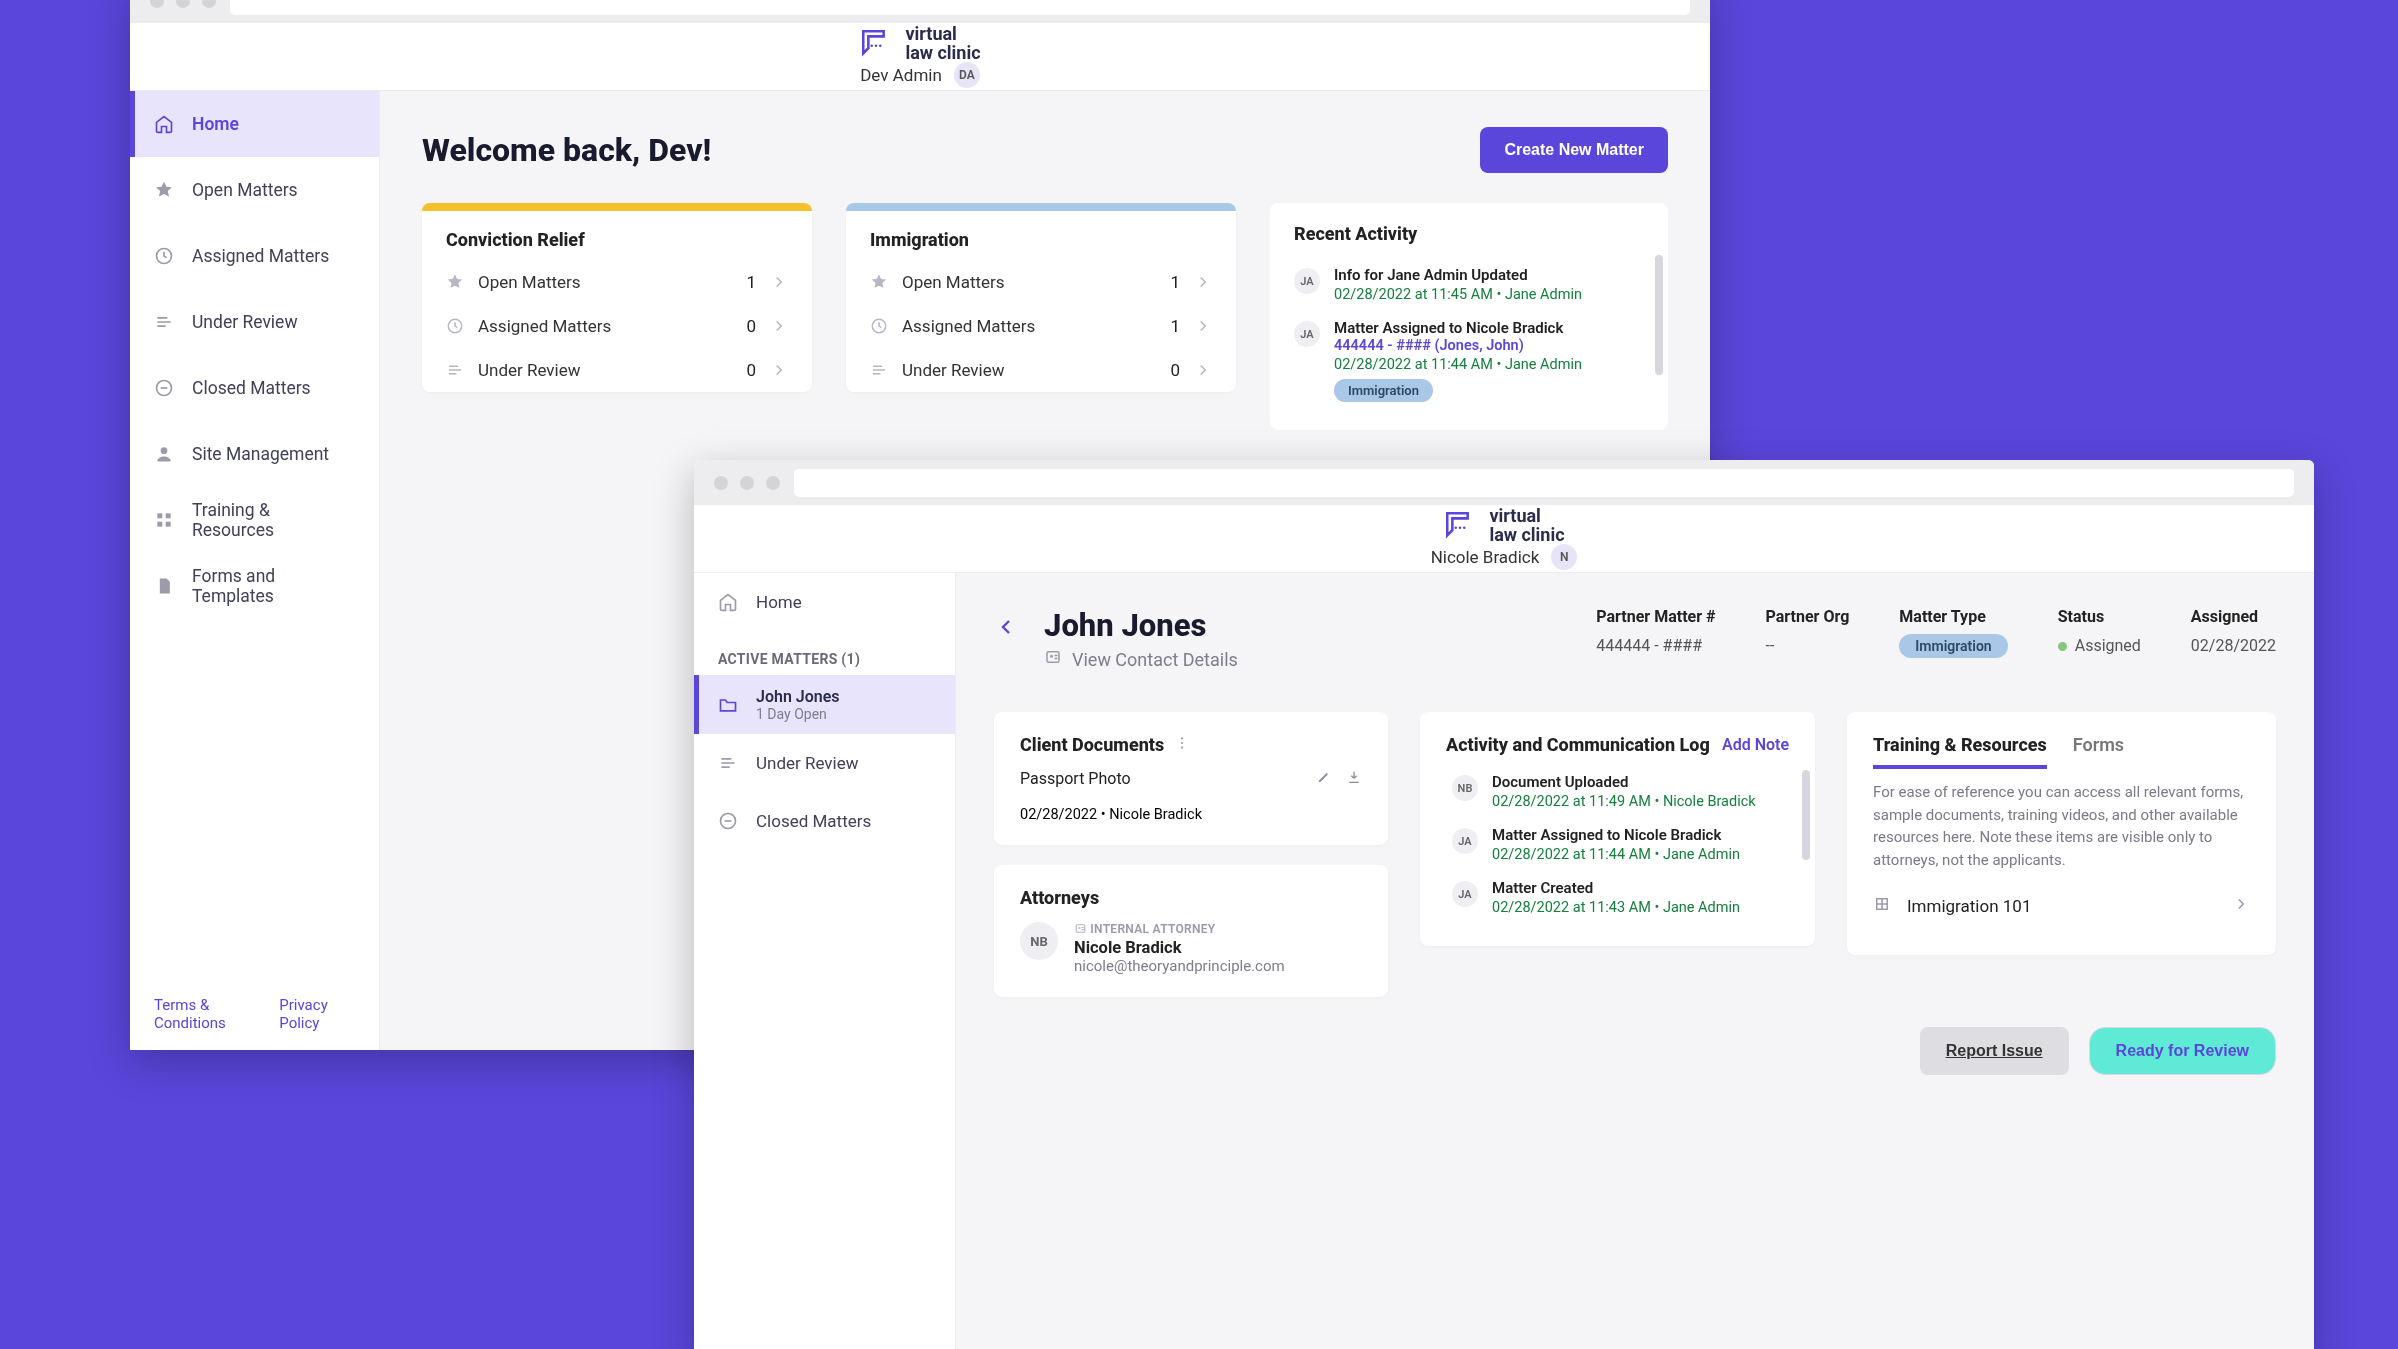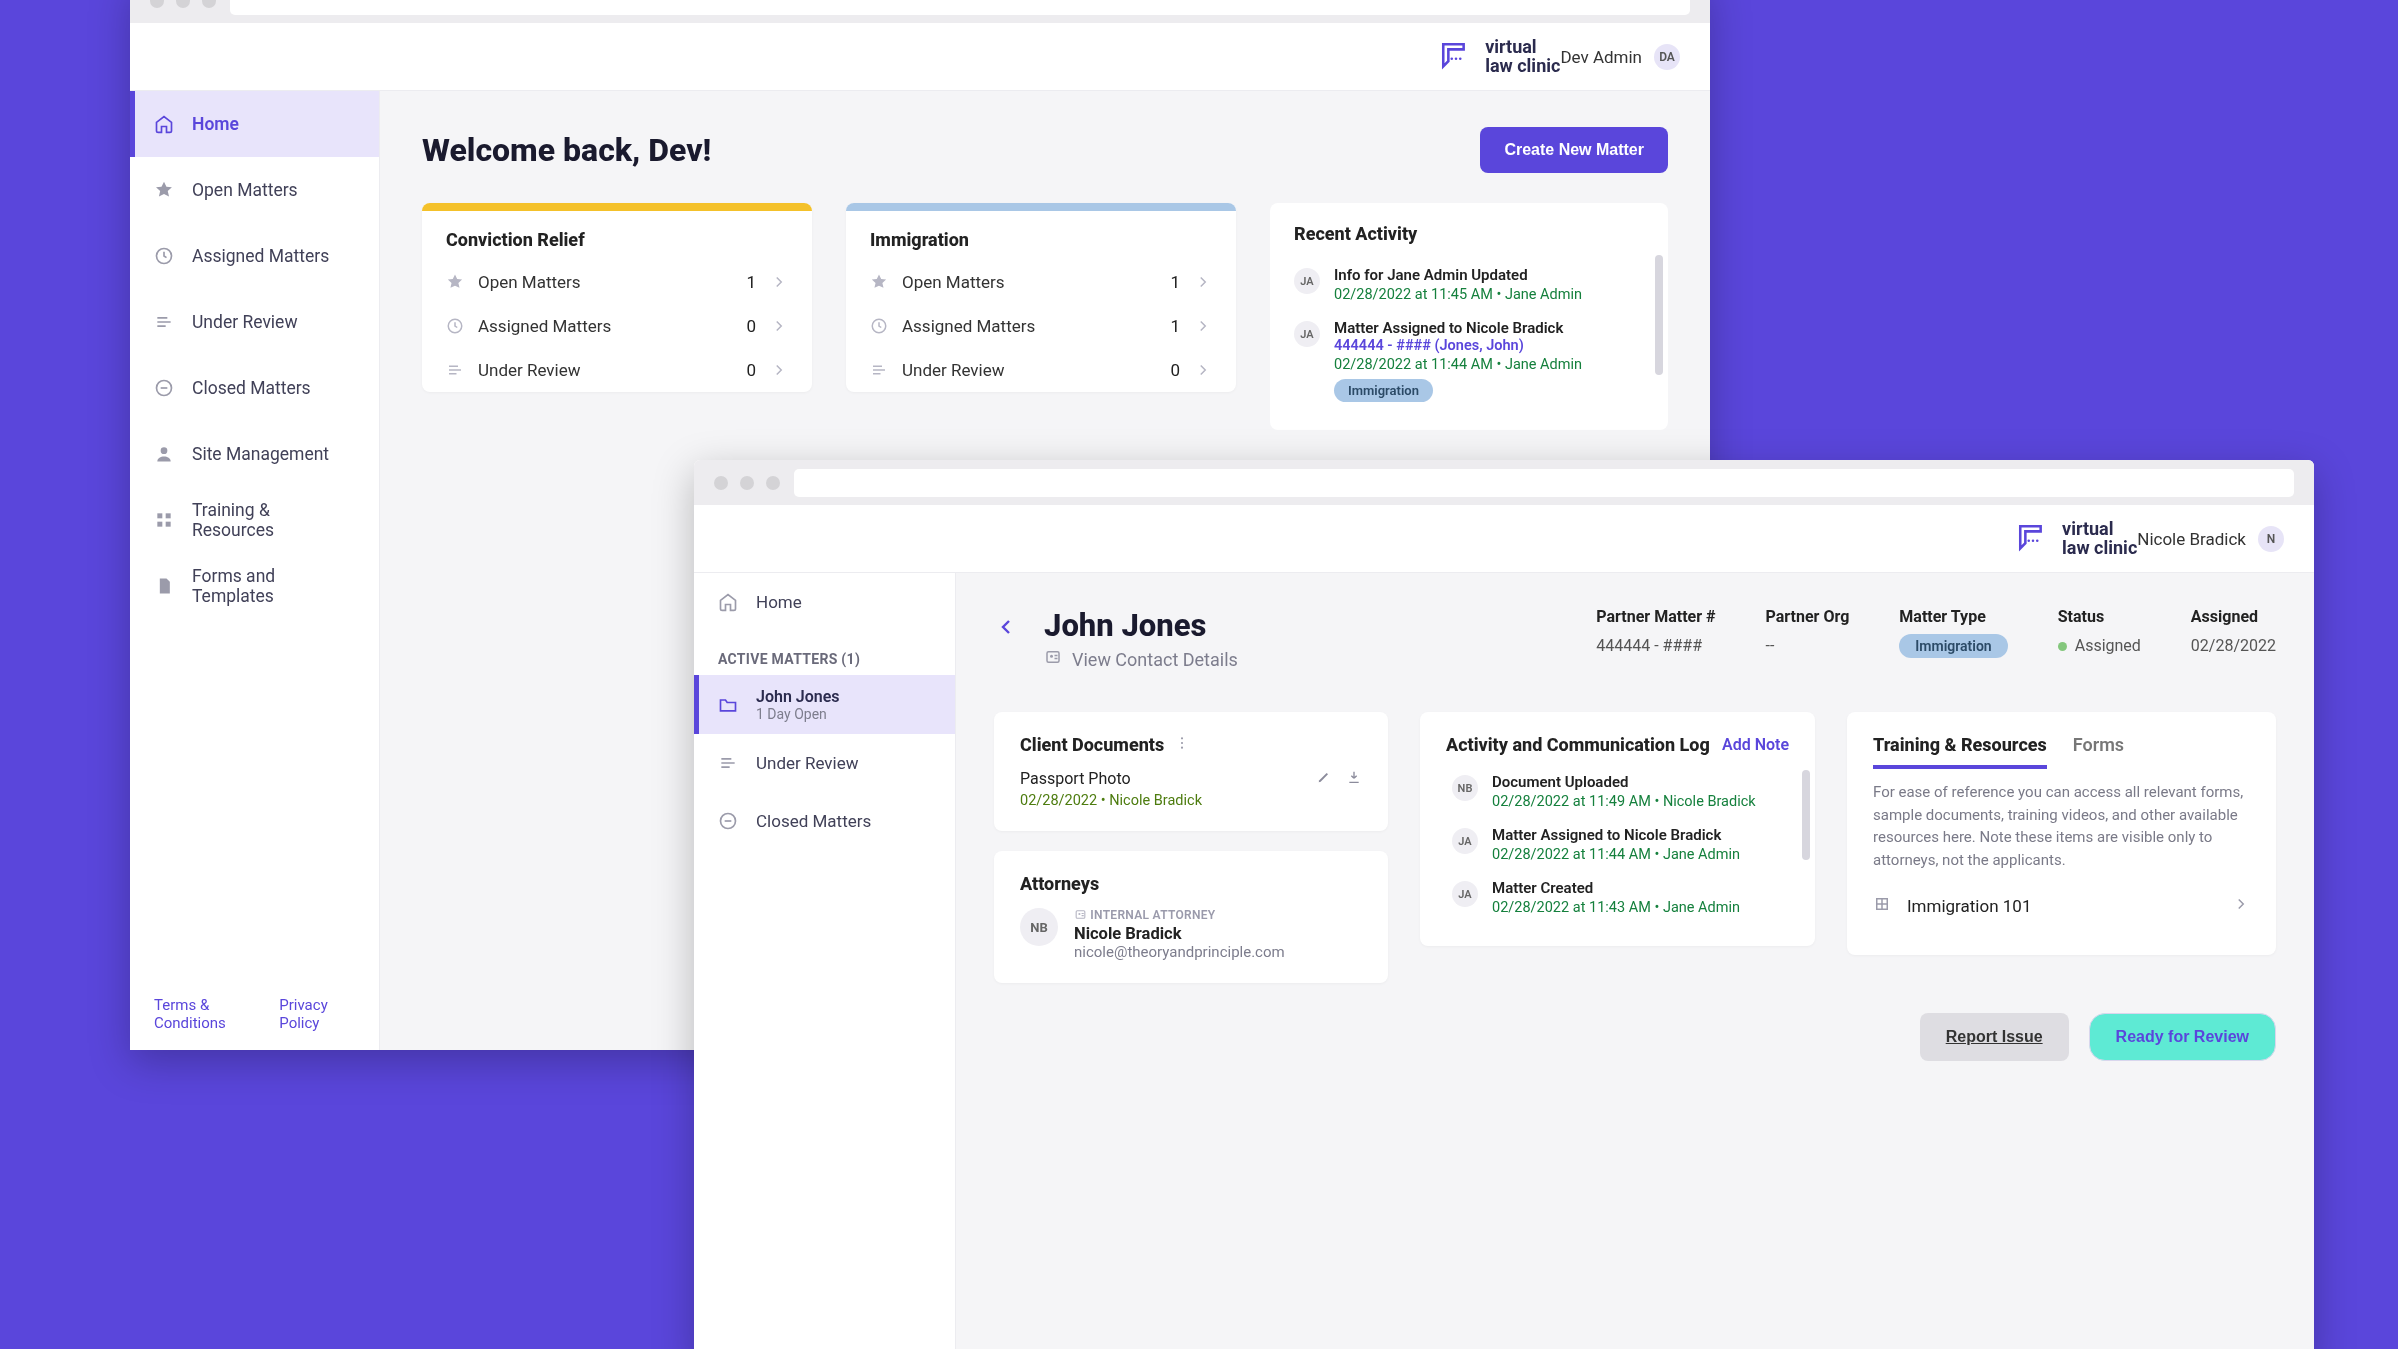--- a/index.html
+++ b/index.html
@@ -37,23 +37,24 @@
     gap: 14px;
   }
   .dots { display:flex; gap:12px; }
   .dot { width:14px; height:14px; border-radius:50%; background:#d4d3d6; }
   .addr {
     flex:1; height:28px; background:#fff; border-radius:5px;
   }
 
   .app-header {
     height: 68px;
-    display:flex; align-items:center; justify-content:flex-end;
+    display:flex; align-items:center; justify-content:center;
     padding: 11px 30px;
     border-bottom:1px solid #ececf0;
+    flex-direction:column;
   }
   .logo { display:flex; align-items:center; gap:12px; }
   .logo-mark {
     width:34px; height:34px; position:relative;
   }
   .logo-mark svg { width:100%; height:100%; }
   .logo-text { font-weight:700; font-size:18px; color:#2b2b4e; line-height:1.05; }
   .user-block { display:flex; align-items:center; gap:12px; font-size:17px; color:#333; }
   .avatar { width:26px; height:26px; border-radius:50%; background:#e7e4f7; color:#555; font-size:12px; font-weight:600; display:flex; align-items:center; justify-content:center; }
 
@@ -125,21 +126,21 @@
 
   .cols { display:flex; gap:32px; align-items:flex-start; }
   .panel { background:#fff; border-radius:8px; padding:22px 26px; box-shadow:0 1px 3px rgba(0,0,0,.04); }
   .panel h3 { font-size:18px; font-weight:800; color:#222; }
   .col-l { width:394px; display:flex; flex-direction:column; gap:20px; }
   .col-m { width:395px; }
   .col-r { flex:1; min-width:360px; }
 
   .doc-row { margin-top:14px; }
   .doc-row .t { font-size:16px; color:#222; }
-  .doc-row .meta { font-size:14.5px; color:#4d7c0f; margin-top:4px; }
+  .doc-row .meta { font-size:14.5px; color:#000000; margin-top:18px; }
   .doc-actions { float:right; display:flex; gap:14px; color:#8b8b9b; }
 
   .att-row { display:flex; gap:16px; align-items:flex-start; margin-top:14px; }
   .att-av { width:38px; height:38px; border-radius:50%; background:#efeef3; font-size:13px; font-weight:700; color:#666; display:flex; align-items:center; justify-content:center; }
   .att-row .tag { font-size:12px; color:#9a9aab; letter-spacing:.3px; font-weight:600; }
   .att-row .name { font-size:16.5px; font-weight:700; color:#222; }
   .att-row .email { font-size:15px; color:#7d7d8d; }
 
   .panel-m-head { display:flex; justify-content:space-between; align-items:center; }
   .addnote { color:#5a46db; font-weight:600; font-size:16px; cursor:pointer; }

